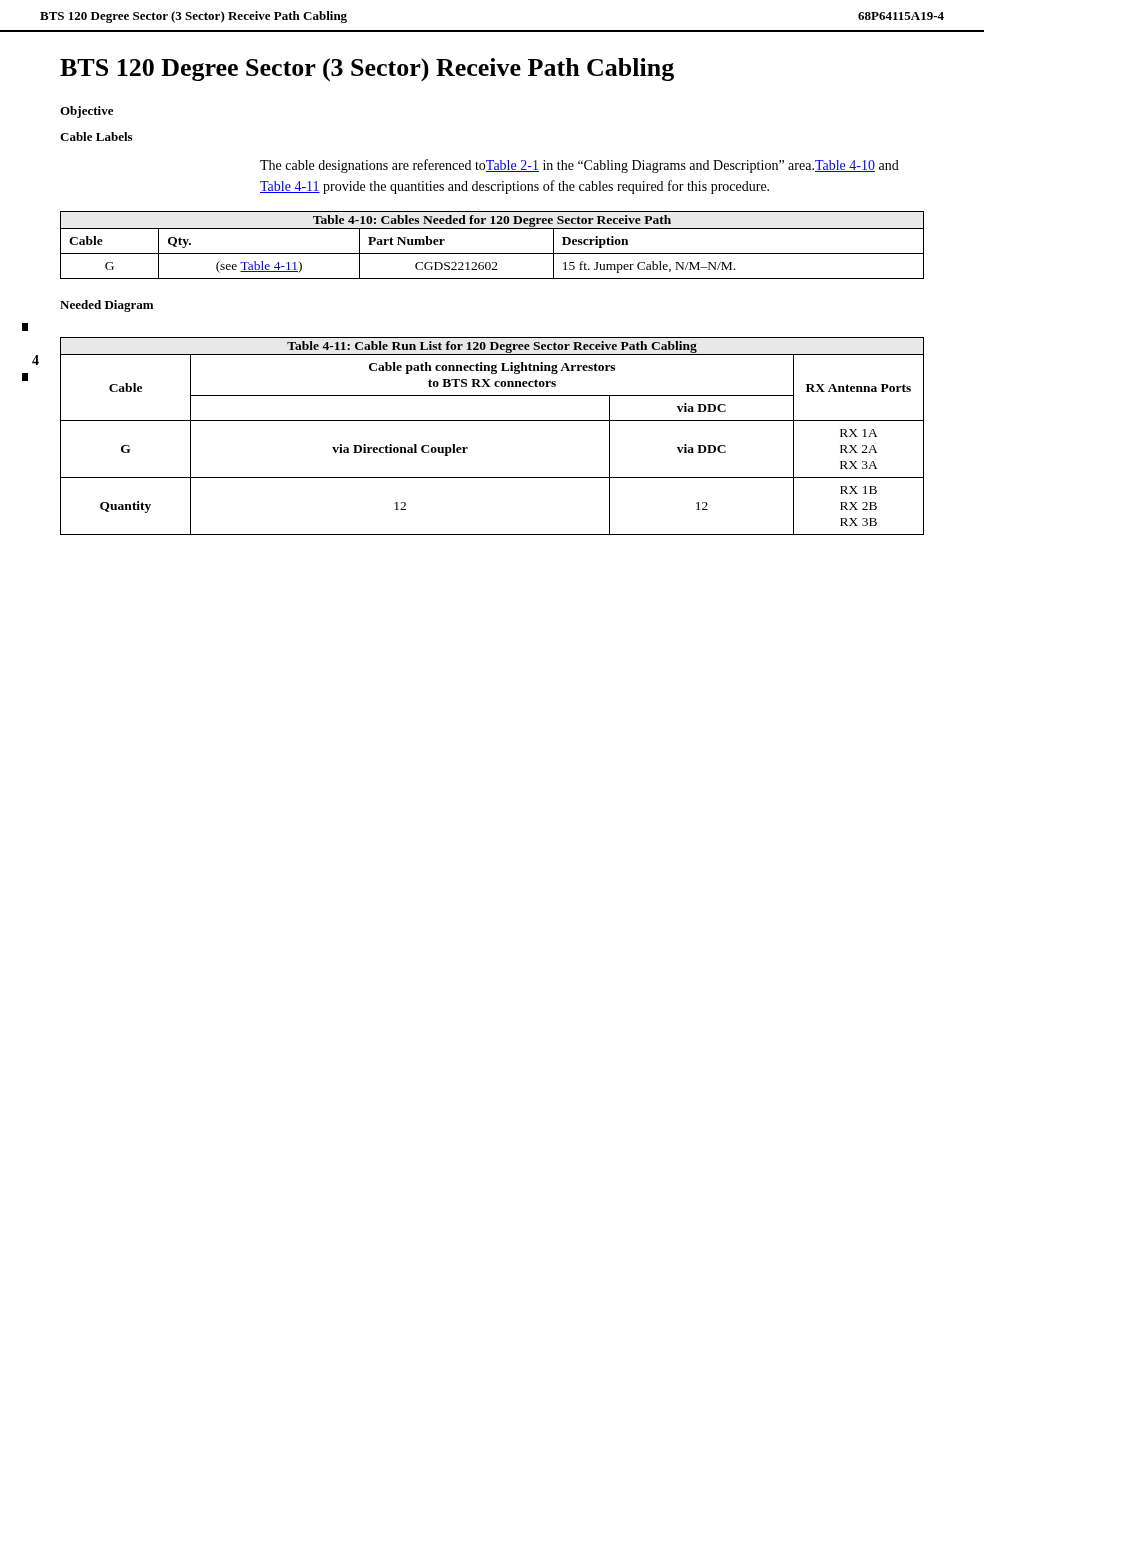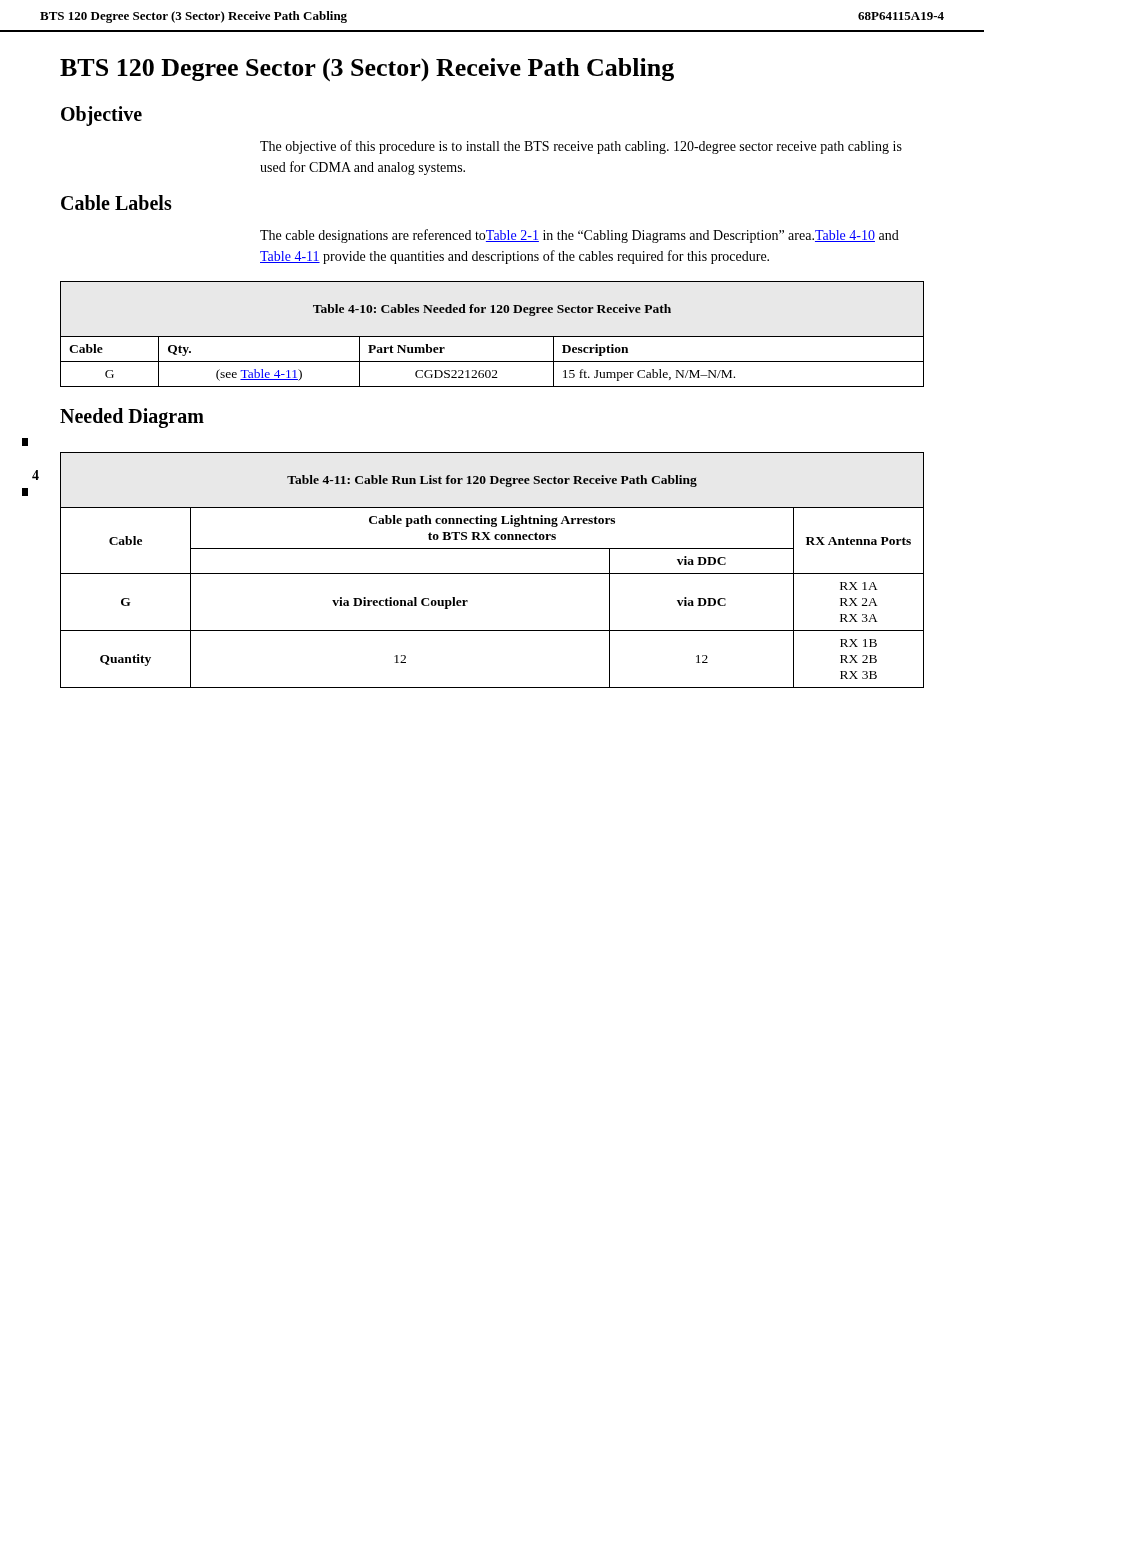--- a/index.html
+++ b/index.html
@@ -41,21 +41,21 @@
     
     .page-title {
       font-size: 26px;
       font-weight: bold;
       margin-bottom: 20px;
       line-height: 1.2;
     }
 
     
     .section-heading {
-      font-size: 20px;
+      font-size: 13px;
       font-weight: bold;
       margin-top: 10px;
       margin-bottom: 10px;
     }
 
     
     .two-col {
       display: flex;
       margin-bottom: 14px;
     }
@@ -79,21 +79,21 @@
     table th, table td {
       border: 1px solid #000;
       padding: 4px 8px;
       text-align: left;
       vertical-align: middle;
     }
     table .table-caption-row td {
       text-align: center;
       font-weight: bold;
       background: #e8e8e8;
-      padding: 19px 8px;
+      padding: 0 8px;
     }
     table .center { text-align: center; }
 
     
     .table-4-10 {}
 
     
     .table-4-11 {}
 
     
@@ -133,24 +133,20 @@
   <div class="page-header">
     <span class="page-header-left">BTS 120 Degree Sector (3 Sector) Receive Path Cabling</span>
     <span class="page-header-right">68P64115A19-4</span>
   </div>
 
   <div class="main-content">
 
     <div class="page-title">BTS 120 Degree Sector (3 Sector) Receive Path Cabling</div>
 
     <div class="section-heading">Objective</div>
-    <div class="two-col">
-      <div class="left-col"></div>
-      <div class="right-col">The objective of this procedure is to install the BTS receive path cabling. 120-degree sector receive path cabling is used for CDMA and analog systems.</div>
-    </div>
 
     <div class="section-heading">Cable Labels</div>
     <div class="two-col">
       <div class="left-col"></div>
       <div class="right-col">
         <span>The cable designations are referenced to</span><span class="link">Table 2-1</span><span> in the “Cabling Diagrams and Description” area.</span><span class="link">Table 4-10</span><span> and </span><span class="link">Table 4-11</span><span> provide the quantities and descriptions of the cables required for this procedure.</span>
       </div>
     </div>
 
     <table class="table-4-10">

